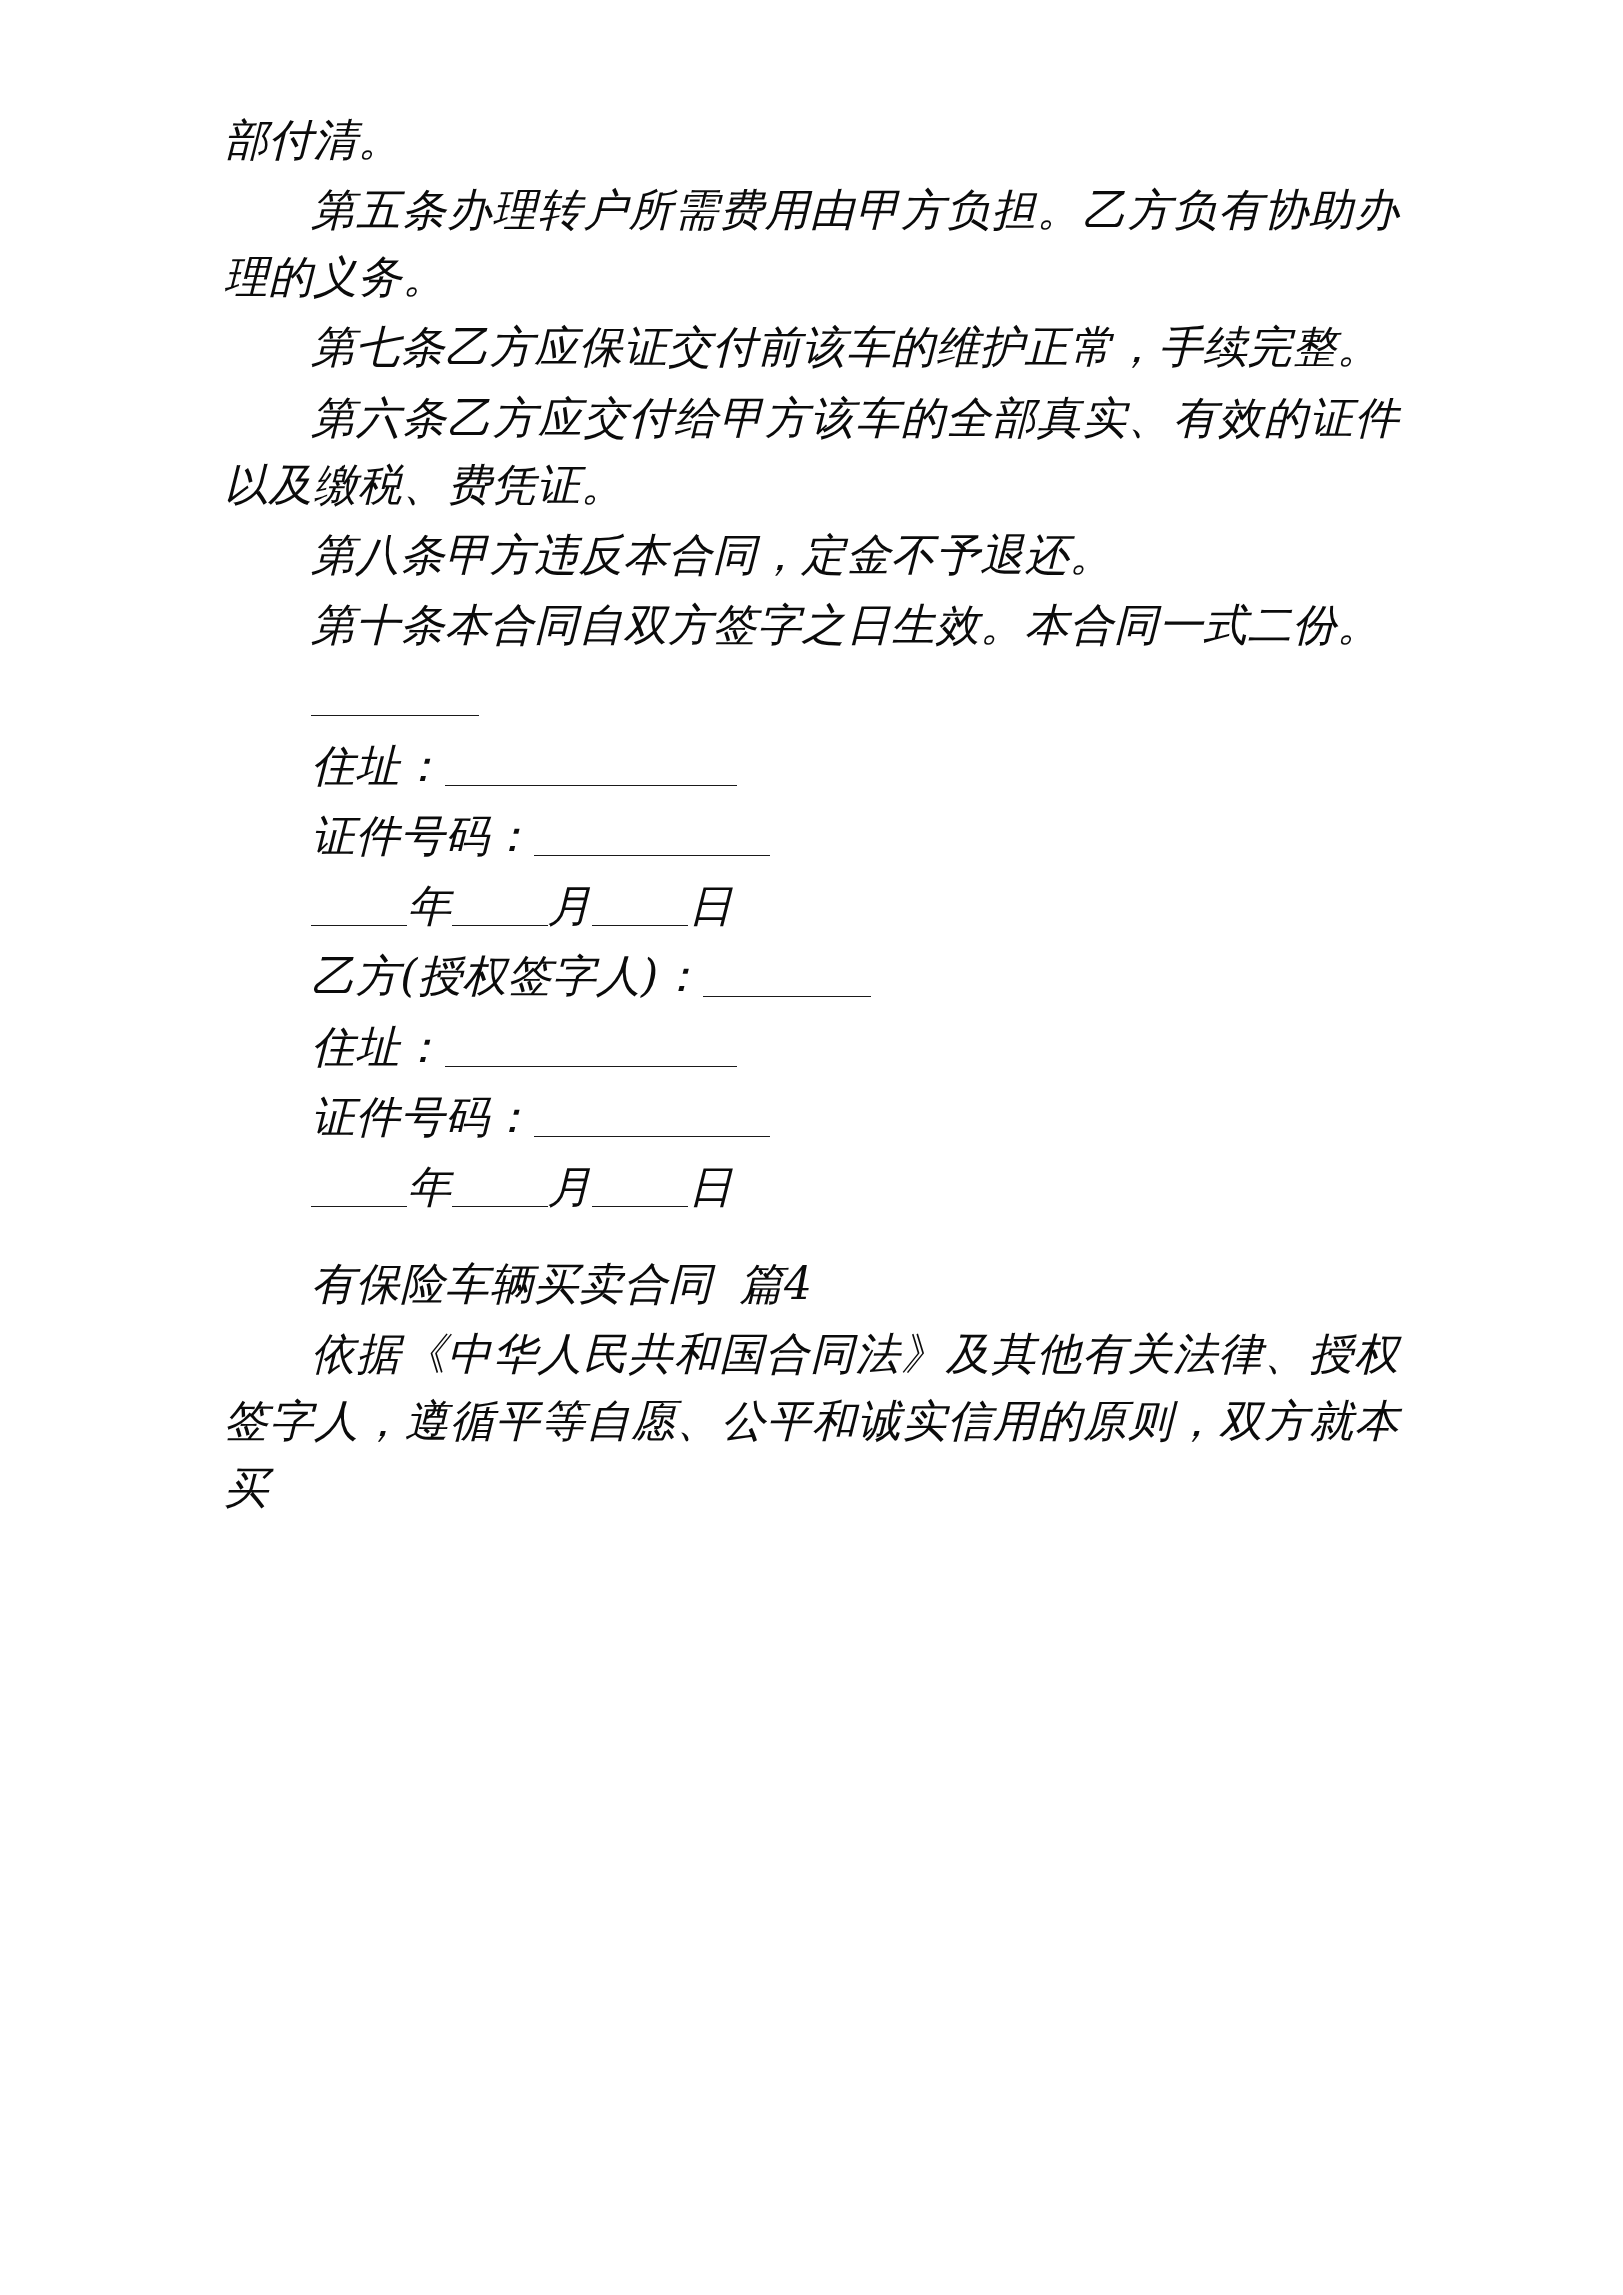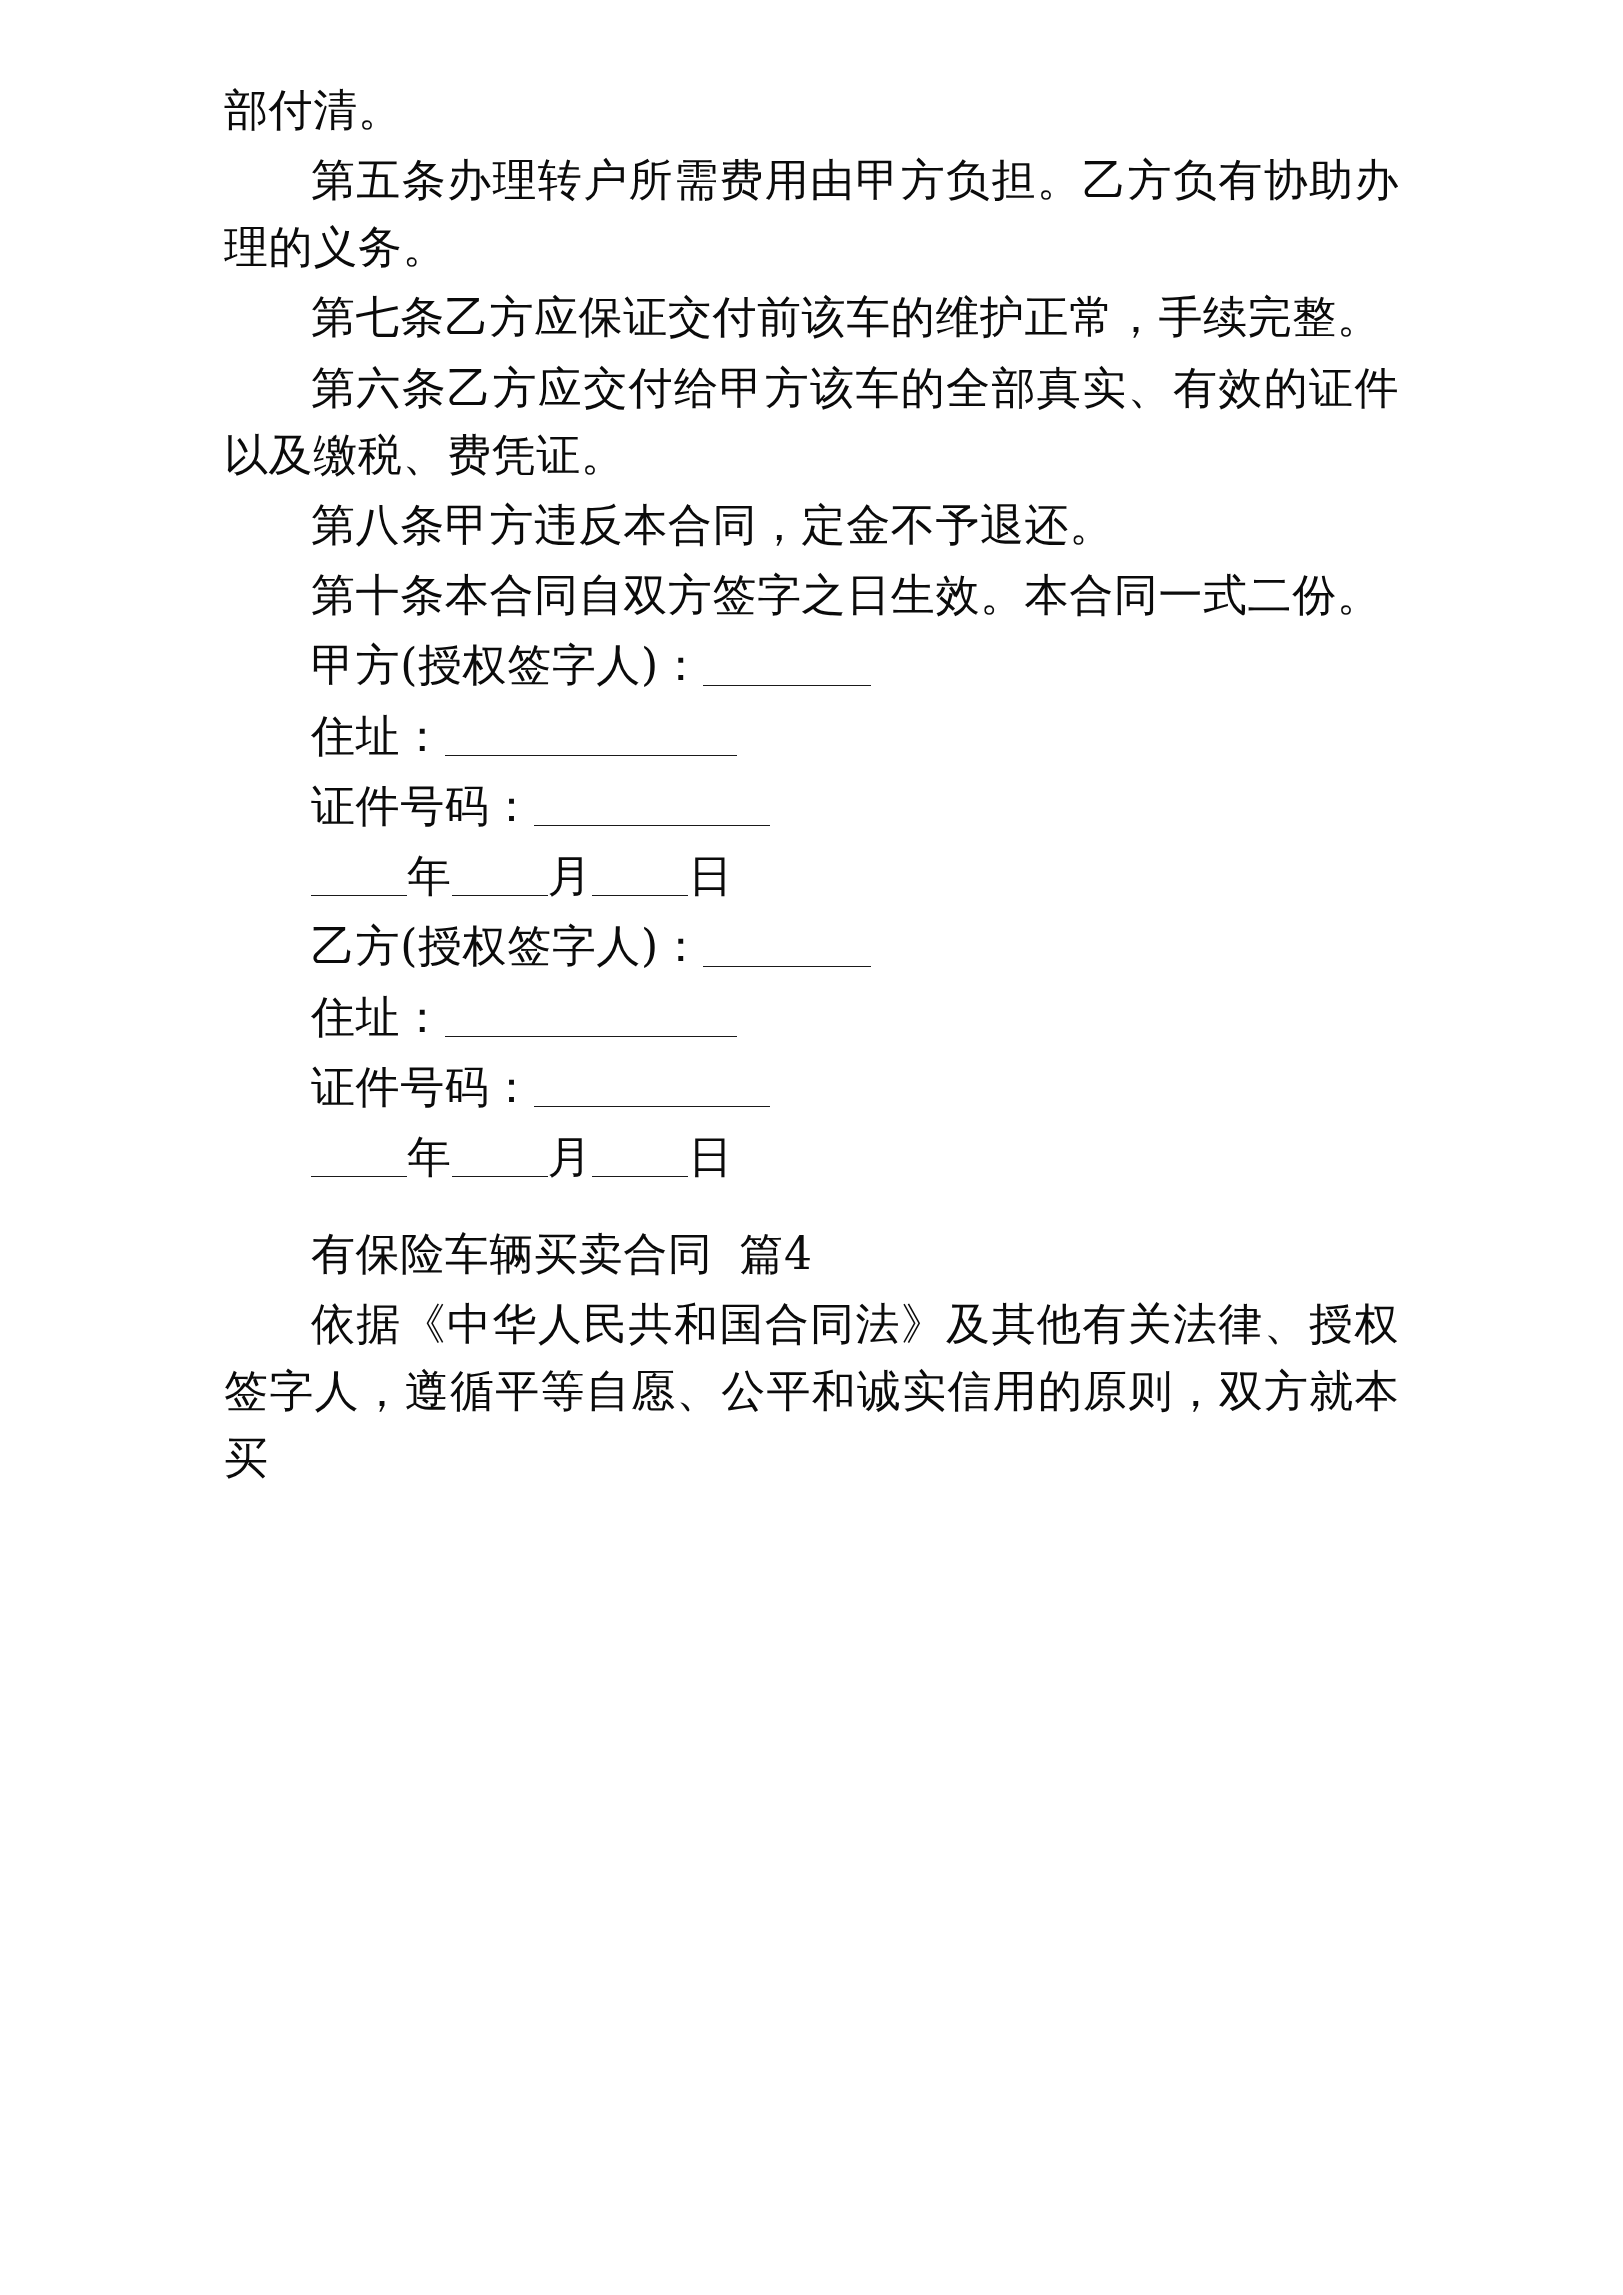--- a/index.html
+++ b/index.html
@@ -12,21 +12,22 @@
     height: 2295px;
     font-family: "DejaVu Serif", "Liberation Serif", serif;
     color: #0b0b0b;
     -webkit-font-smoothing: antialiased;
   }
   .page {
     position: relative;
     box-sizing: border-box;
     width: 1623px;
     height: 2295px;
-    padding: 77px 224px 0 224px;
+    padding: 107px 224px 0 224px;
+    font-style: italic;
   }
   .doc-body {
     font-size: 44px;
     line-height: 1.52;
     letter-spacing: 0.6px;
     text-align: justify;
   }
   p {
     margin: 0 0 3.4px 0;
   }
@@ -65,21 +66,21 @@
   <div class="doc-body">
 
     <p class="noindent">部付清。</p>
     <p class="indent">第五条办理转户所需费用由甲方负担。乙方负有协助办理的义务。</p>
     <p class="indent">第七条乙方应保证交付前该车的维护正常，手续完整。</p>
     <p class="indent">第六条乙方应交付给甲方该车的全部真实、有效的证件以及缴税、费凭证。</p>
     <p class="indent">第八条甲方违反本合同，定金不予退还。</p>
     <p class="indent">第十条本合同自双方签字之日生效。本合同一式二份。</p>
 
     <p class="sig-line">
-      <span>甲方(授权签字人)：</span><span class="blank b-md"></span>
+      <span class="blank b-md"></span>
     </p>
 
     <p class="sig-line">
       <span>住址：</span><span class="blank b-xl"></span>
     </p>
 
     <p class="sig-line">
       <span>证件号码：</span><span class="blank b-lg"></span>
     </p>
 

